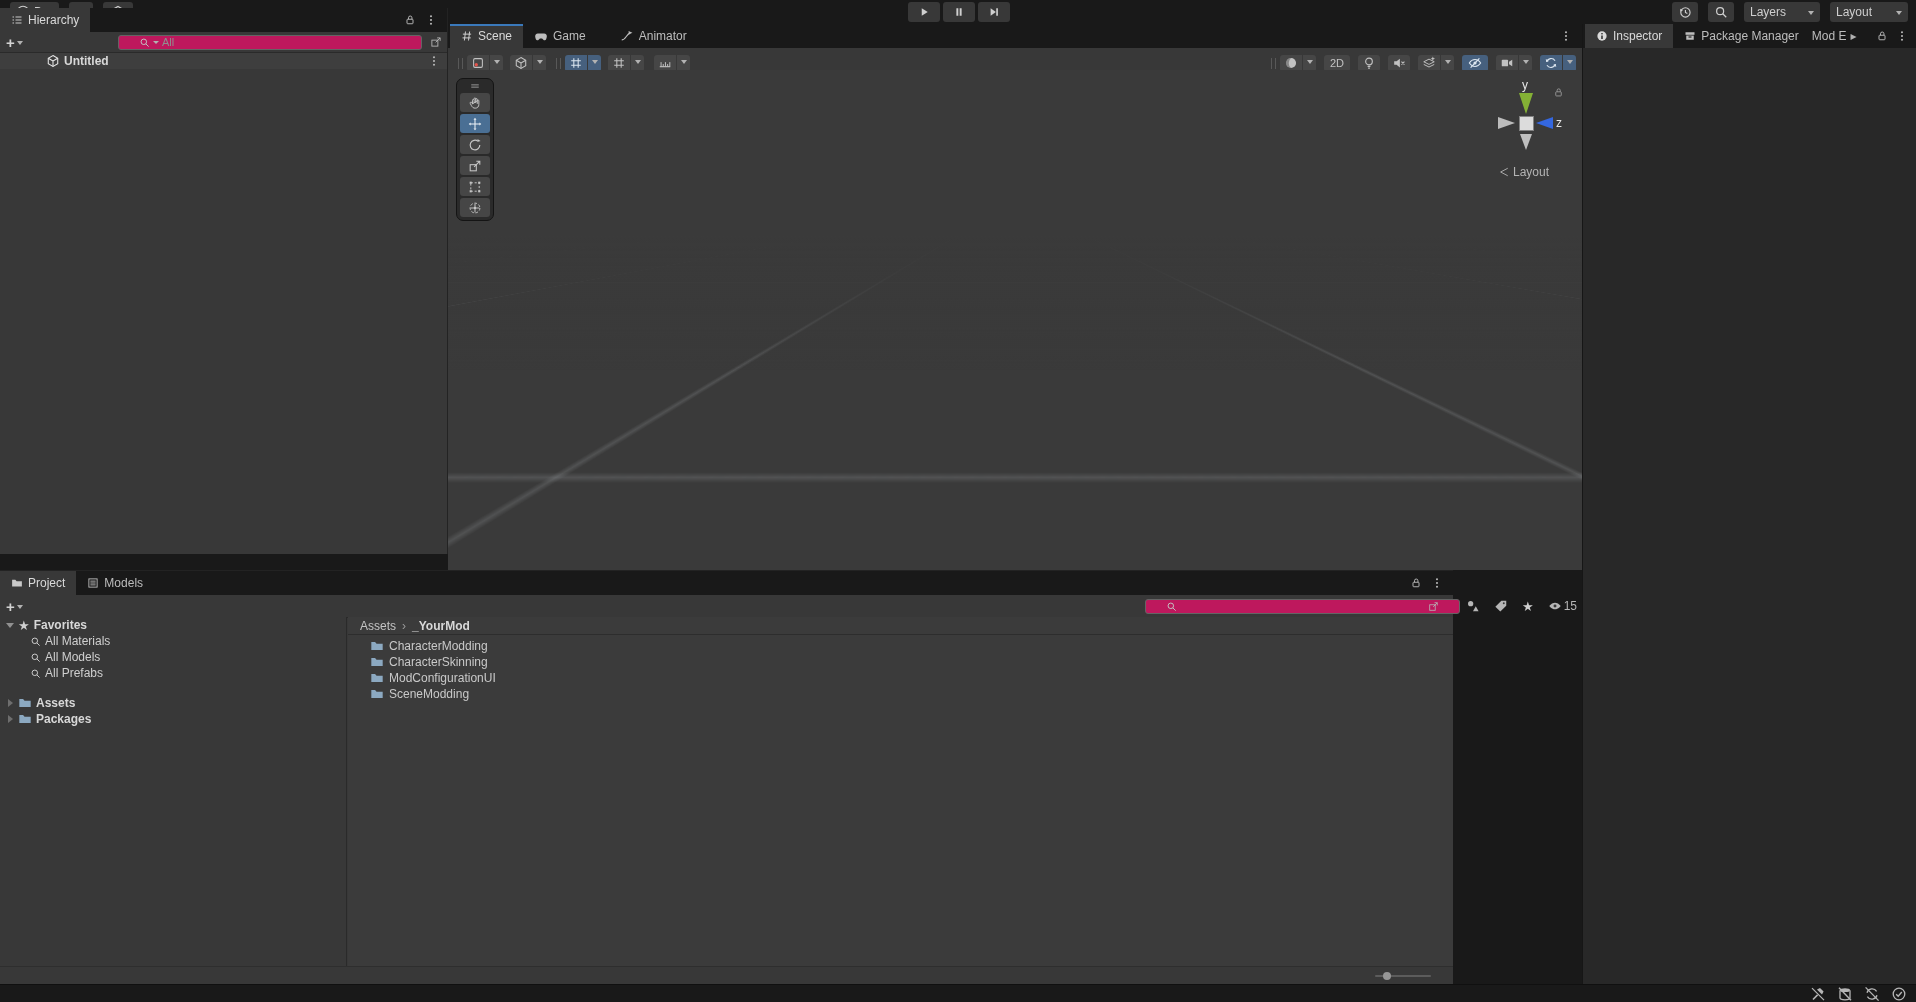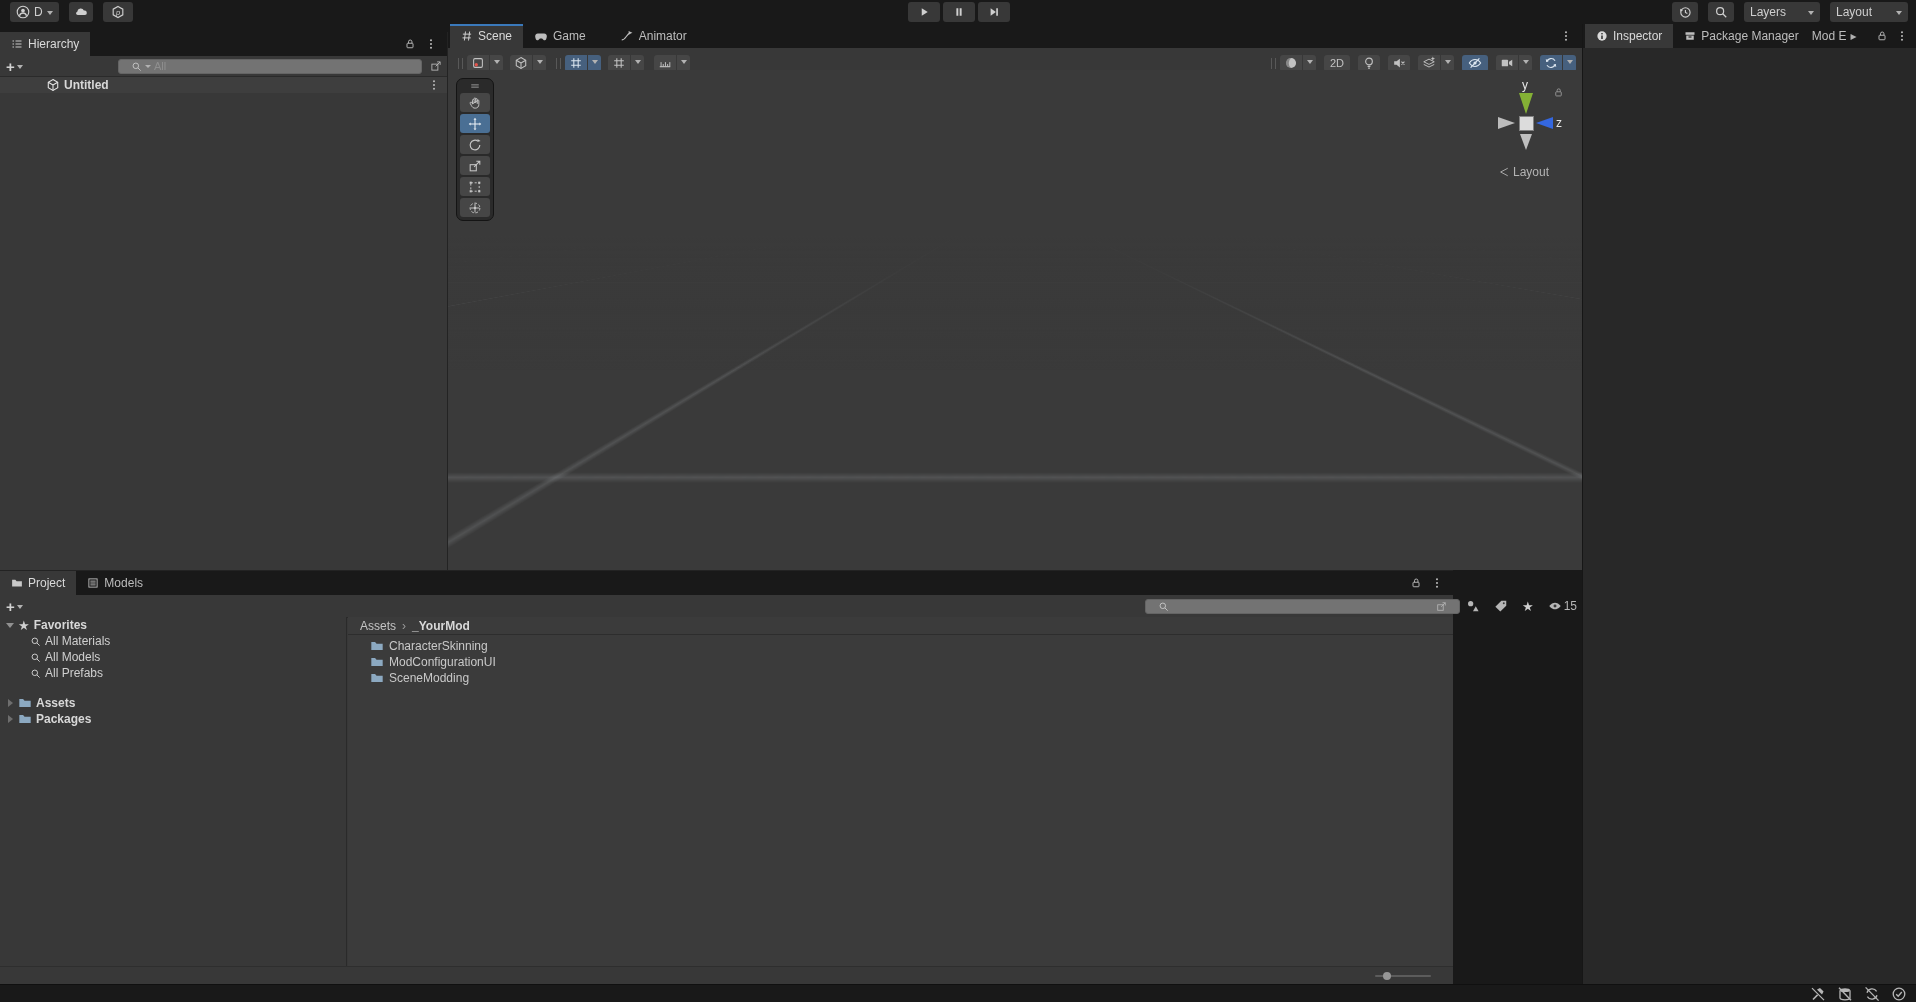--- a/index.html
+++ b/index.html
@@ -11,21 +11,21 @@
   .caret{width:0;height:0;border:3.5px solid transparent;border-top:4.5px solid #b2b2b2;transform:translateY(2px);flex:none}
   .panel{position:absolute;background:#383838}
   .tabbar{position:relative;height:24px;background:#191919;display:flex;align-items:stretch}
   .tab{display:flex;align-items:center;gap:5px;padding:0 11px;color:#bdbdbd;white-space:nowrap}
   .tab.active{background:#383838;color:#dadada}
   .tab.focused{box-shadow:inset 0 2px 0 #3A79BB}
   .barctl{margin-left:auto;display:flex;align-items:center;gap:9px;padding-right:10px;color:#b6b6b6}
   .icbtn{display:flex;align-items:center;justify-content:center;color:#b6b6b6}
   .toolrow{position:relative;background:#383838;border-bottom:1px solid #2a2a2a;display:flex;align-items:center}
   .plus{display:flex;align-items:center;margin-left:6px;color:#d2d2d2;font-size:15px;font-weight:bold;gap:2px}
-  .searchbox{display:flex;align-items:center;background:#737373;border:1px solid #646464;border-radius:3px;height:15px;padding:0 12px;gap:3px;box-sizing:border-box}
+  .searchbox{display:flex;align-items:center;background:#be185d;border:1px solid #646464;border-radius:3px;height:15px;padding:0 20px;gap:3px;box-sizing:border-box}
   .searchbox input{background:transparent;border:none;outline:none;color:#cfcfcf;font-size:11px;width:100%;font-family:inherit;padding:0}
   .searchbox input::placeholder{color:#8f8f8f}
   
   .tbbtn{height:20px;background:#383838;border-radius:3px;display:flex;align-items:center;justify-content:center;gap:4px;color:#cfcfcf;padding:0 6px;box-sizing:border-box}
   .tb-left{position:absolute;left:10px;top:2px;display:flex;gap:10px}
   .tb-center{position:absolute;left:908px;top:2px;display:flex;gap:3px}
   .tb-right{position:absolute;right:8px;top:2px;display:flex;gap:10px;align-items:flex-end}
   
   .srow{height:16px;background:#3E3E3E;display:flex;align-items:center;color:#e2e2e2}
   
@@ -151,21 +151,21 @@
         <span>Layers</span>
         <span class="caret"></span>
       </div>
       <div class="tbbtn" style="width:78px;justify-content:space-between">
         <span>Layout</span>
         <span class="caret"></span>
       </div>
     </div>
   </div>
 
-  <div class="panel" style="left:0;top:32px;width:448px;height:546px;border-right:1px solid #232323;box-sizing:border-box">
+  <div class="panel" style="left:0;top:8px;width:448px;height:546px;border-right:1px solid #232323;box-sizing:border-box">
     <div class="tabbar">
       <div class="tab active">
         <i class="ic ic12">
             <svg viewBox="0 0 16 16">
               <path d="M2 4h2M6 4h8M2 8h2M6 8h8M2 12h2M6 12h8" stroke="currentColor" stroke-width="1.2"></path>
             </svg>
           </i>
         <span>Hierarchy</span>
       </div>
       <div class="barctl">
@@ -664,20 +664,28 @@
       </div>
     </div>
 
     <div style="position:absolute;left:348px;right:0;top:46px;bottom:18px;background:#3b3b3b;overflow:hidden">
       <div class="crumb">
         <span>Assets</span>
         <span style="color:#9a9a9a">›</span>
         <span class="b">_YourMod</span>
       </div>
       <div style="padding-top:3px">
+        <div class="frow">
+          <i class="ic folder">
+              <svg viewBox="0 0 16 16">
+                <path d="M1.5 3.5h4.3l1.7 2h7v7.2h-13z" fill="currentColor"></path>
+              </svg>
+            </i>
+          <span>CharacterModding</span>
+        </div>
         <div class="frow">
           <i class="ic folder">
               <svg viewBox="0 0 16 16">
                 <path d="M1.5 3.5h4.3l1.7 2h7v7.2h-13z" fill="currentColor"></path>
               </svg>
             </i>
           <span>CharacterSkinning</span>
         </div>
         <div class="frow">
           <i class="ic folder">

